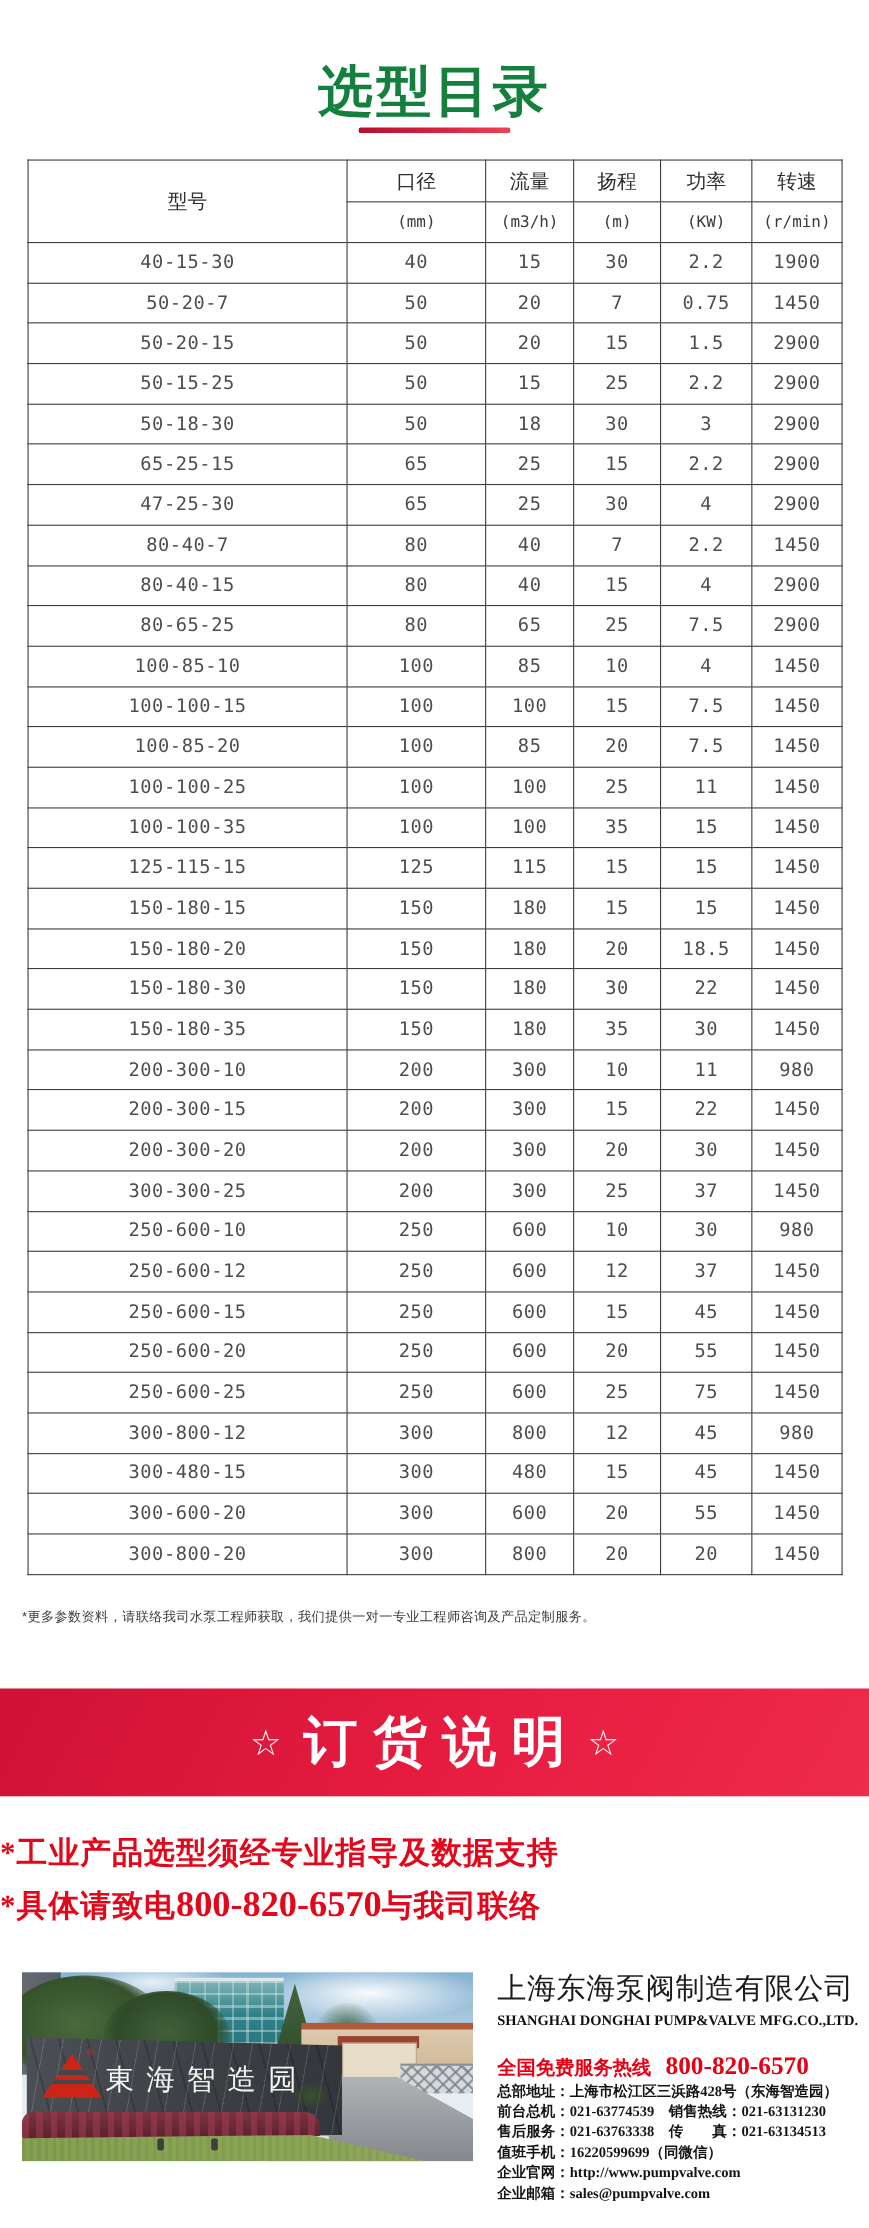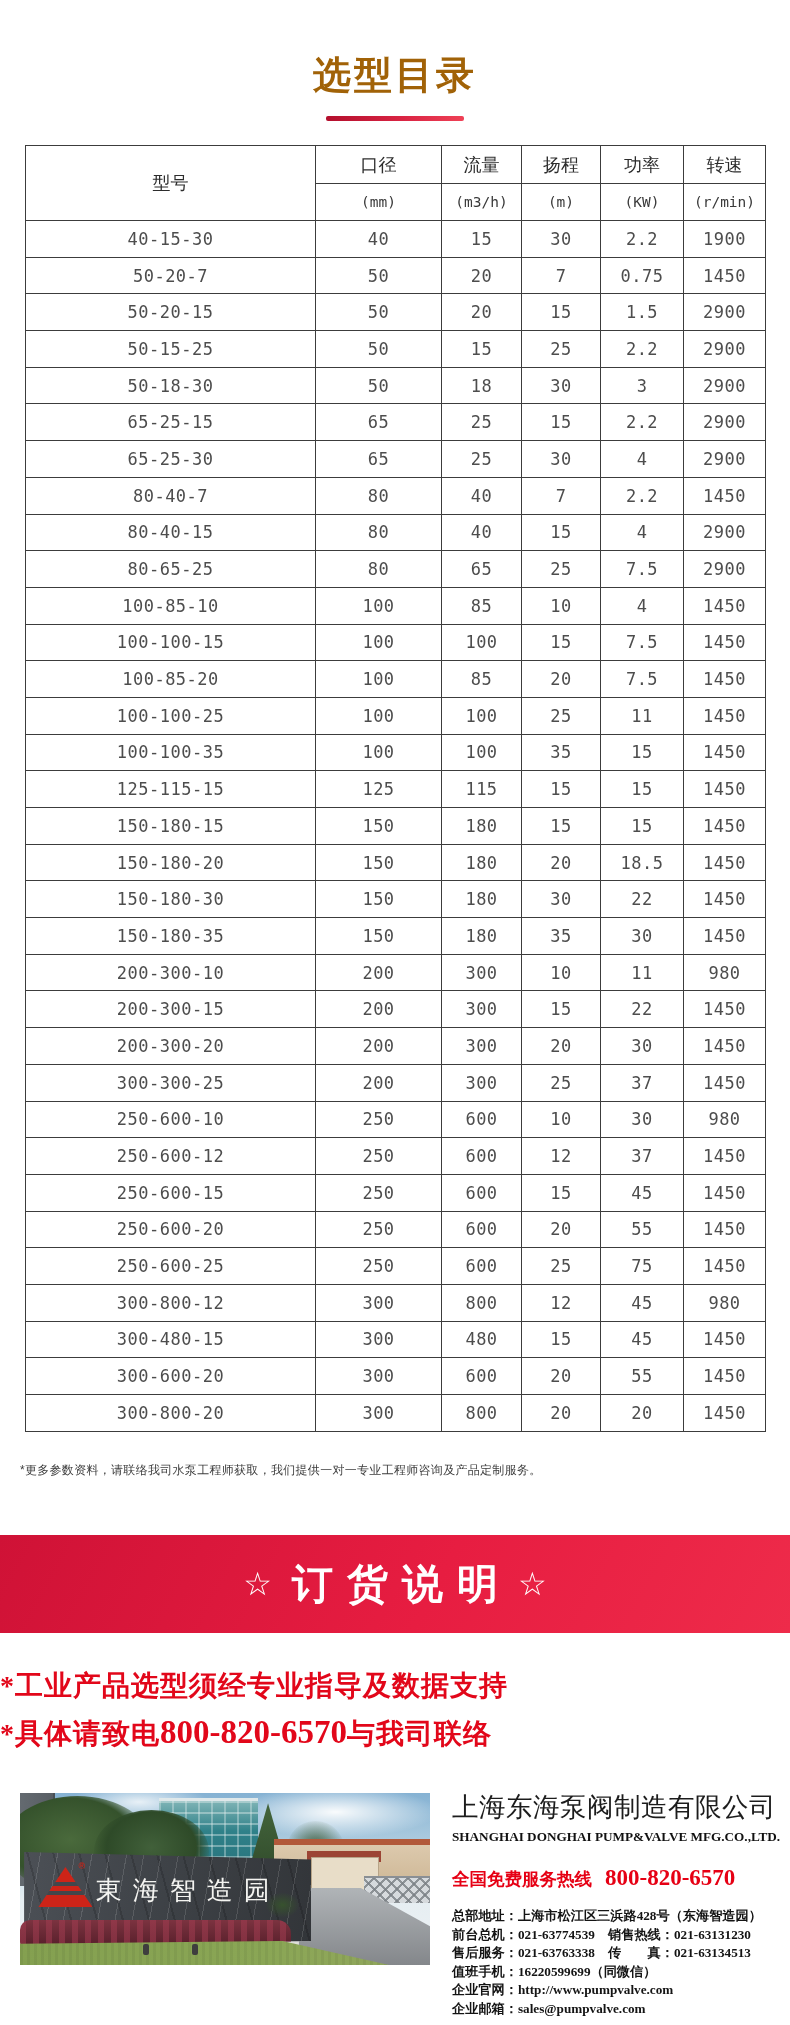--- a/index.html
+++ b/index.html
@@ -5,22 +5,22 @@
   html,body { margin:0; padding:0; background:#ffffff; }
   .page {
     position:relative; width:790px; height:2025px; margin:0 auto;
     background:#ffffff; overflow:hidden;
     font-family:"Liberation Sans", sans-serif;
   }
 
   
   .title {
     position:absolute; top:50px; left:0; width:790px;
-    text-align:center; font-size:38px; font-weight:800;
-    letter-spacing:3px; color:#a16207;
+    text-align:center; font-size:50px; font-weight:800;
+    letter-spacing:3px; color:#15803d;
   }
   .title-underline {
     position:absolute; top:116px; left:326px; width:138px; height:5px;
     background:linear-gradient(90deg,#b30f2d 0%,#d92443 55%,#ef4156 100%);
     border-radius:2px;
   }
 
   
   .table-wrap { position:absolute; left:25px; top:145px; width:740px; }
   table.sel { border-collapse:collapse; width:740px; table-layout:fixed; }
@@ -45,21 +45,21 @@
   }
 
   
   .banner {
     position:absolute; left:0; top:1535px; width:790px; height:98px;
     background:linear-gradient(118deg,#cf1236 0%,#e71d41 55%,#ee2b4a 100%);
     display:flex; align-items:center; justify-content:center;
   }
   .banner-star { color:#ffffff; font-size:32px; font-weight:400; margin:0 6px; }
   .banner-text {
-    color:#ffffff; font-size:41px; font-weight:800;
+    color:#ffffff; font-size:49px; font-weight:800;
     letter-spacing:14px; padding-left:14px;
   }
 
   
   .order-notes {
     position:absolute; left:0; top:1662px; width:790px; text-align:left;
     font-family:"Liberation Serif", serif; font-weight:700; color:#e2071a;
   }
   .order-note { font-size:28px; line-height:47px; letter-spacing:1px; }
   .note-num { font-size:33px; letter-spacing:0; }
@@ -135,21 +135,21 @@
 
   .footer-info { position:absolute; left:452px; top:1789px; width:338px; }
   .company-cn { font-size:26.5px; font-weight:400; color:#1c1c1c;
     letter-spacing:0.5px; white-space:nowrap; }
   .company-en { margin-top:4px; font-family:"Liberation Serif", serif; font-weight:700;
     font-size:13.2px; color:#111111; white-space:nowrap; }
   .hotline { margin-top:20px; font-family:"Liberation Serif", serif; font-weight:700;
     color:#e60014; white-space:nowrap; }
   .hotline-label { font-size:17.5px; }
   .hotline-number { font-size:23px; margin-left:9px; }
-  .details { margin-top:16px; font-family:"Liberation Serif", serif; font-weight:700;
+  .details { margin-top:1px; font-family:"Liberation Serif", serif; font-weight:700;
     font-size:13.2px; line-height:18.6px; color:#141414; }
   .detail-line { white-space:nowrap; }
 </style>
 </head>
 <body>
 
 <div class="page">
 
   <div class="title">选型目录</div>
   <div class="title-underline"></div>
@@ -224,21 +224,21 @@
           </tr>
           <tr>
             <td class="td-model">65-25-15</td>
             <td class="td-num">65</td>
             <td class="td-num">25</td>
             <td class="td-num">15</td>
             <td class="td-num">2.2</td>
             <td class="td-num">2900</td>
           </tr>
           <tr>
-            <td class="td-model">65-25-30</td>
+            <td class="td-model">47-25-30</td>
             <td class="td-num">65</td>
             <td class="td-num">25</td>
             <td class="td-num">30</td>
             <td class="td-num">4</td>
             <td class="td-num">2900</td>
           </tr>
           <tr>
             <td class="td-model">80-40-7</td>
             <td class="td-num">80</td>
             <td class="td-num">40</td>

